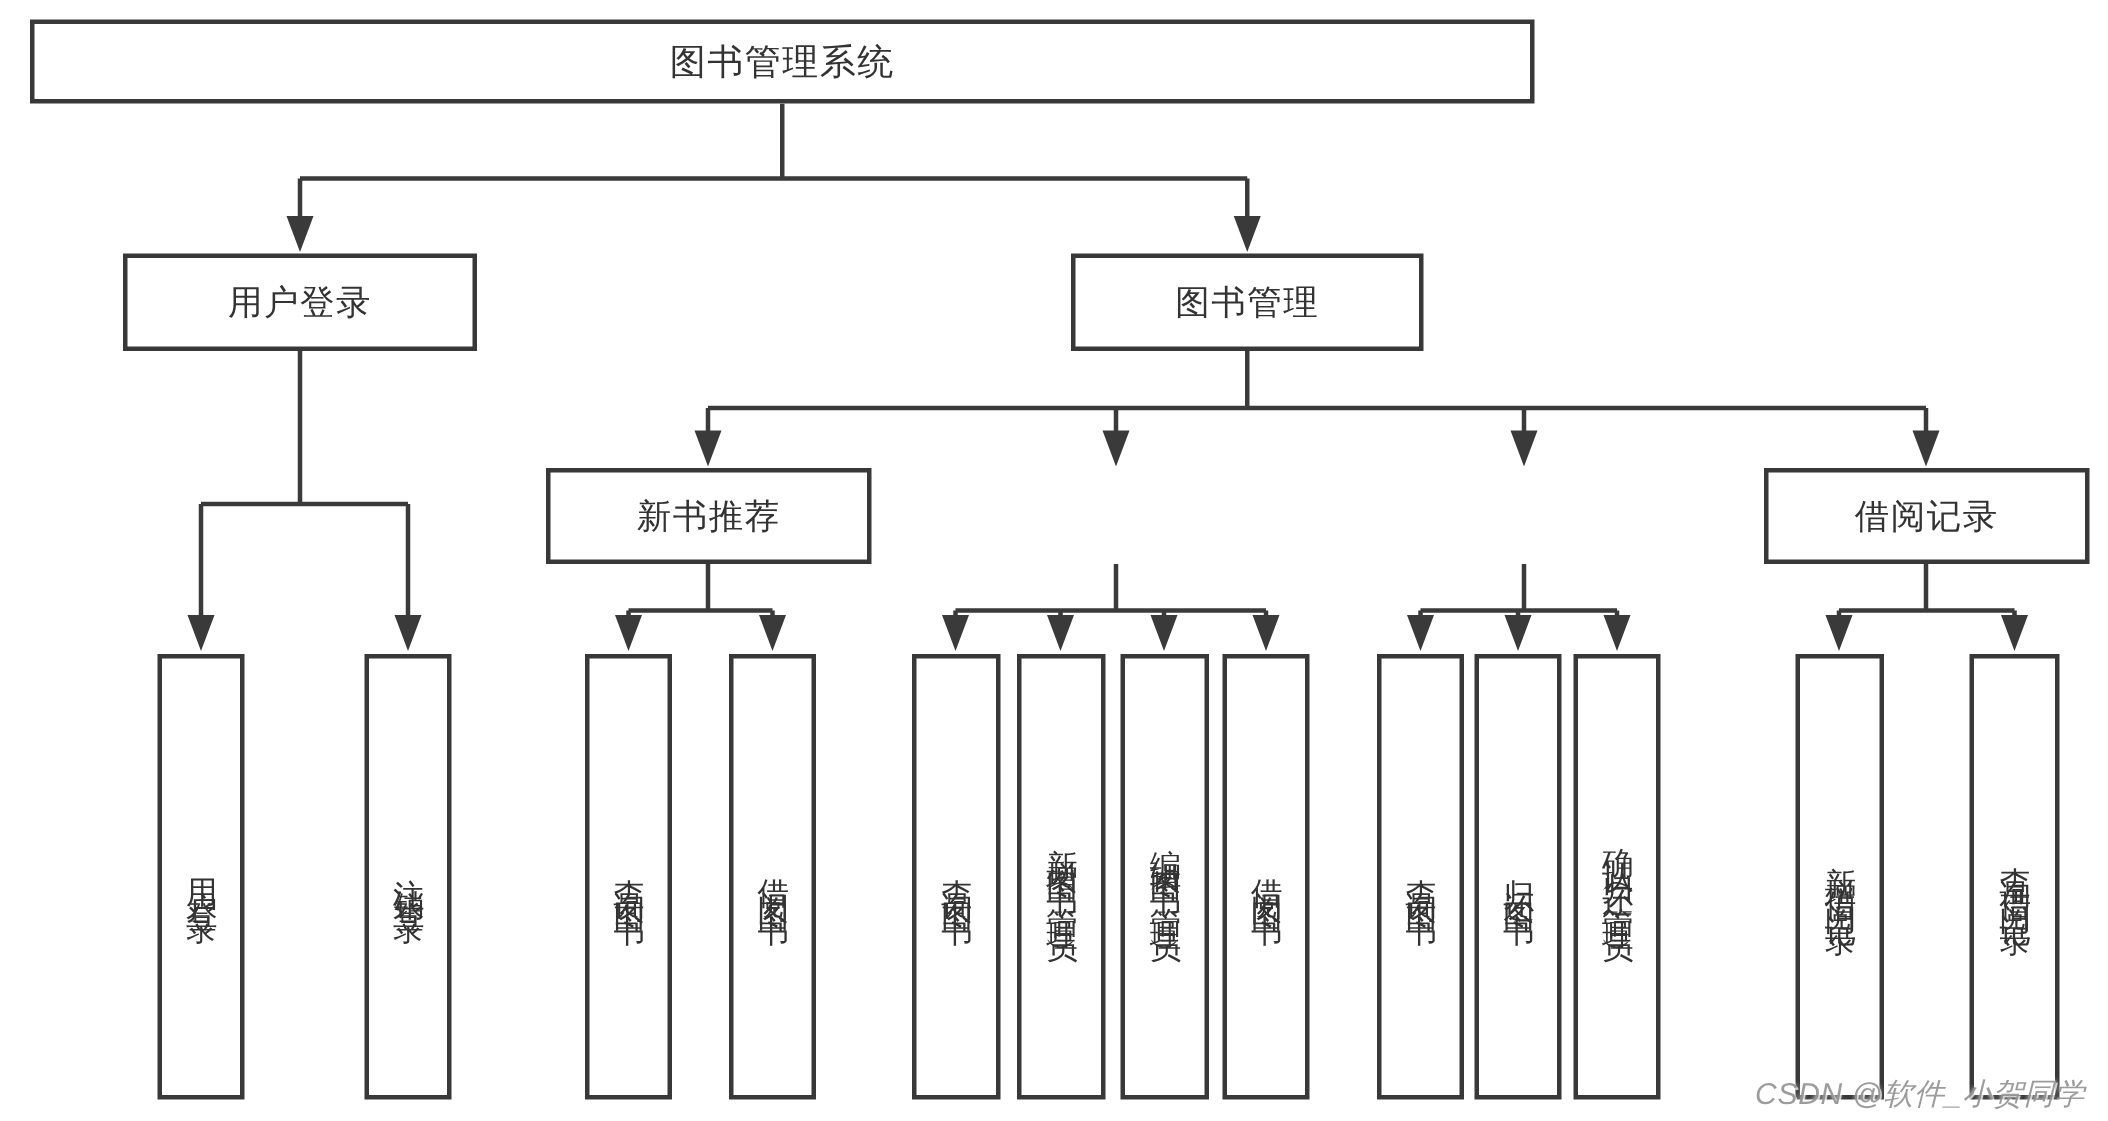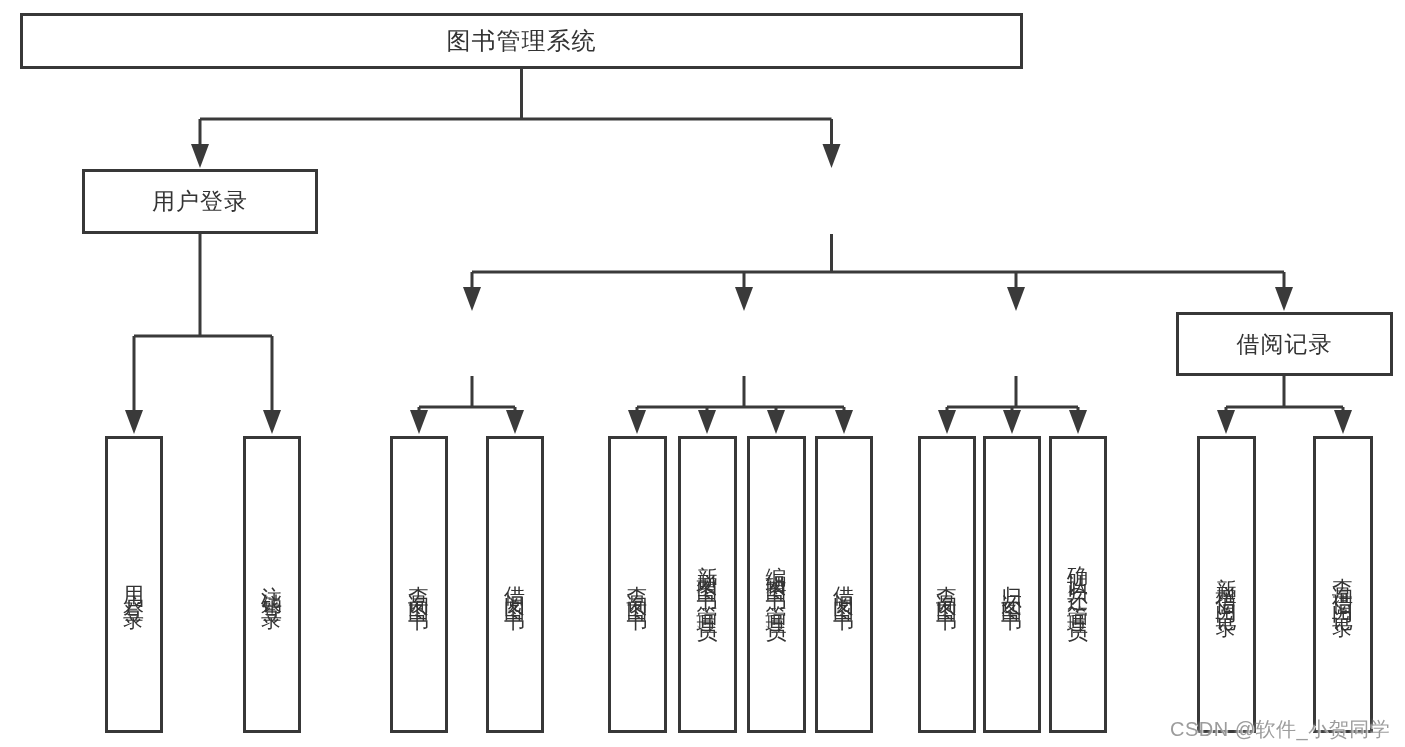--- a/index.html
+++ b/index.html
@@ -43,20 +43,21 @@
   .watermark {
     position: absolute;
     left: 1170px;
     top: 716px;
     z-index: 3;
     font-size: 20px;
     letter-spacing: 0.5px;
     color: rgba(148, 148, 148, 0.92);
     text-shadow: 0 0 3px rgba(255,255,255,0.9), 1px 1px 0 rgba(255,255,255,0.7);
     white-space: nowrap;
+    font-style: italic;
   }
 </style>
 </head>
 <body>
 
 <div class="canvas">
 
   <svg class="connectors" viewBox="0 0 1405 747" xmlns="http://www.w3.org/2000/svg">
     <path class="lines" d="
       M521.5 69 V119  M200 119 H831.5  M200 119 V146  M831.5 119 V146
@@ -79,21 +80,27 @@
       M1334 410 L1352 410 L1343 434 Z"></path>
   </svg>
 
   <div class="box root" style="left:20px;top:13px;width:1003px;height:56px">
     <span class="label">图书管理系统</span>
   </div>
 
   <div class="box h" style="left:82px;top:169px;width:236px;height:65px">
     <span class="label">用户登录</span>
   </div>
+  <div class="box h" style="left:714px;top:169px;width:235px;height:65px">
+    <span class="label">图书管理</span>
+  </div>
 
+  <div class="box h" style="left:364px;top:312px;width:217px;height:64px">
+    <span class="label">新书推荐</span>
+  </div>
   <div class="box h" style="left:1176px;top:312px;width:217px;height:64px">
     <span class="label">借阅记录</span>
   </div>
 
   <div class="box v" style="left:105px;top:436px;width:58px;height:297px">
     <span class="label">用户登录</span>
   </div>
   <div class="box v" style="left:243px;top:436px;width:58px;height:297px">
     <span class="label">注销登录</span>
   </div>

